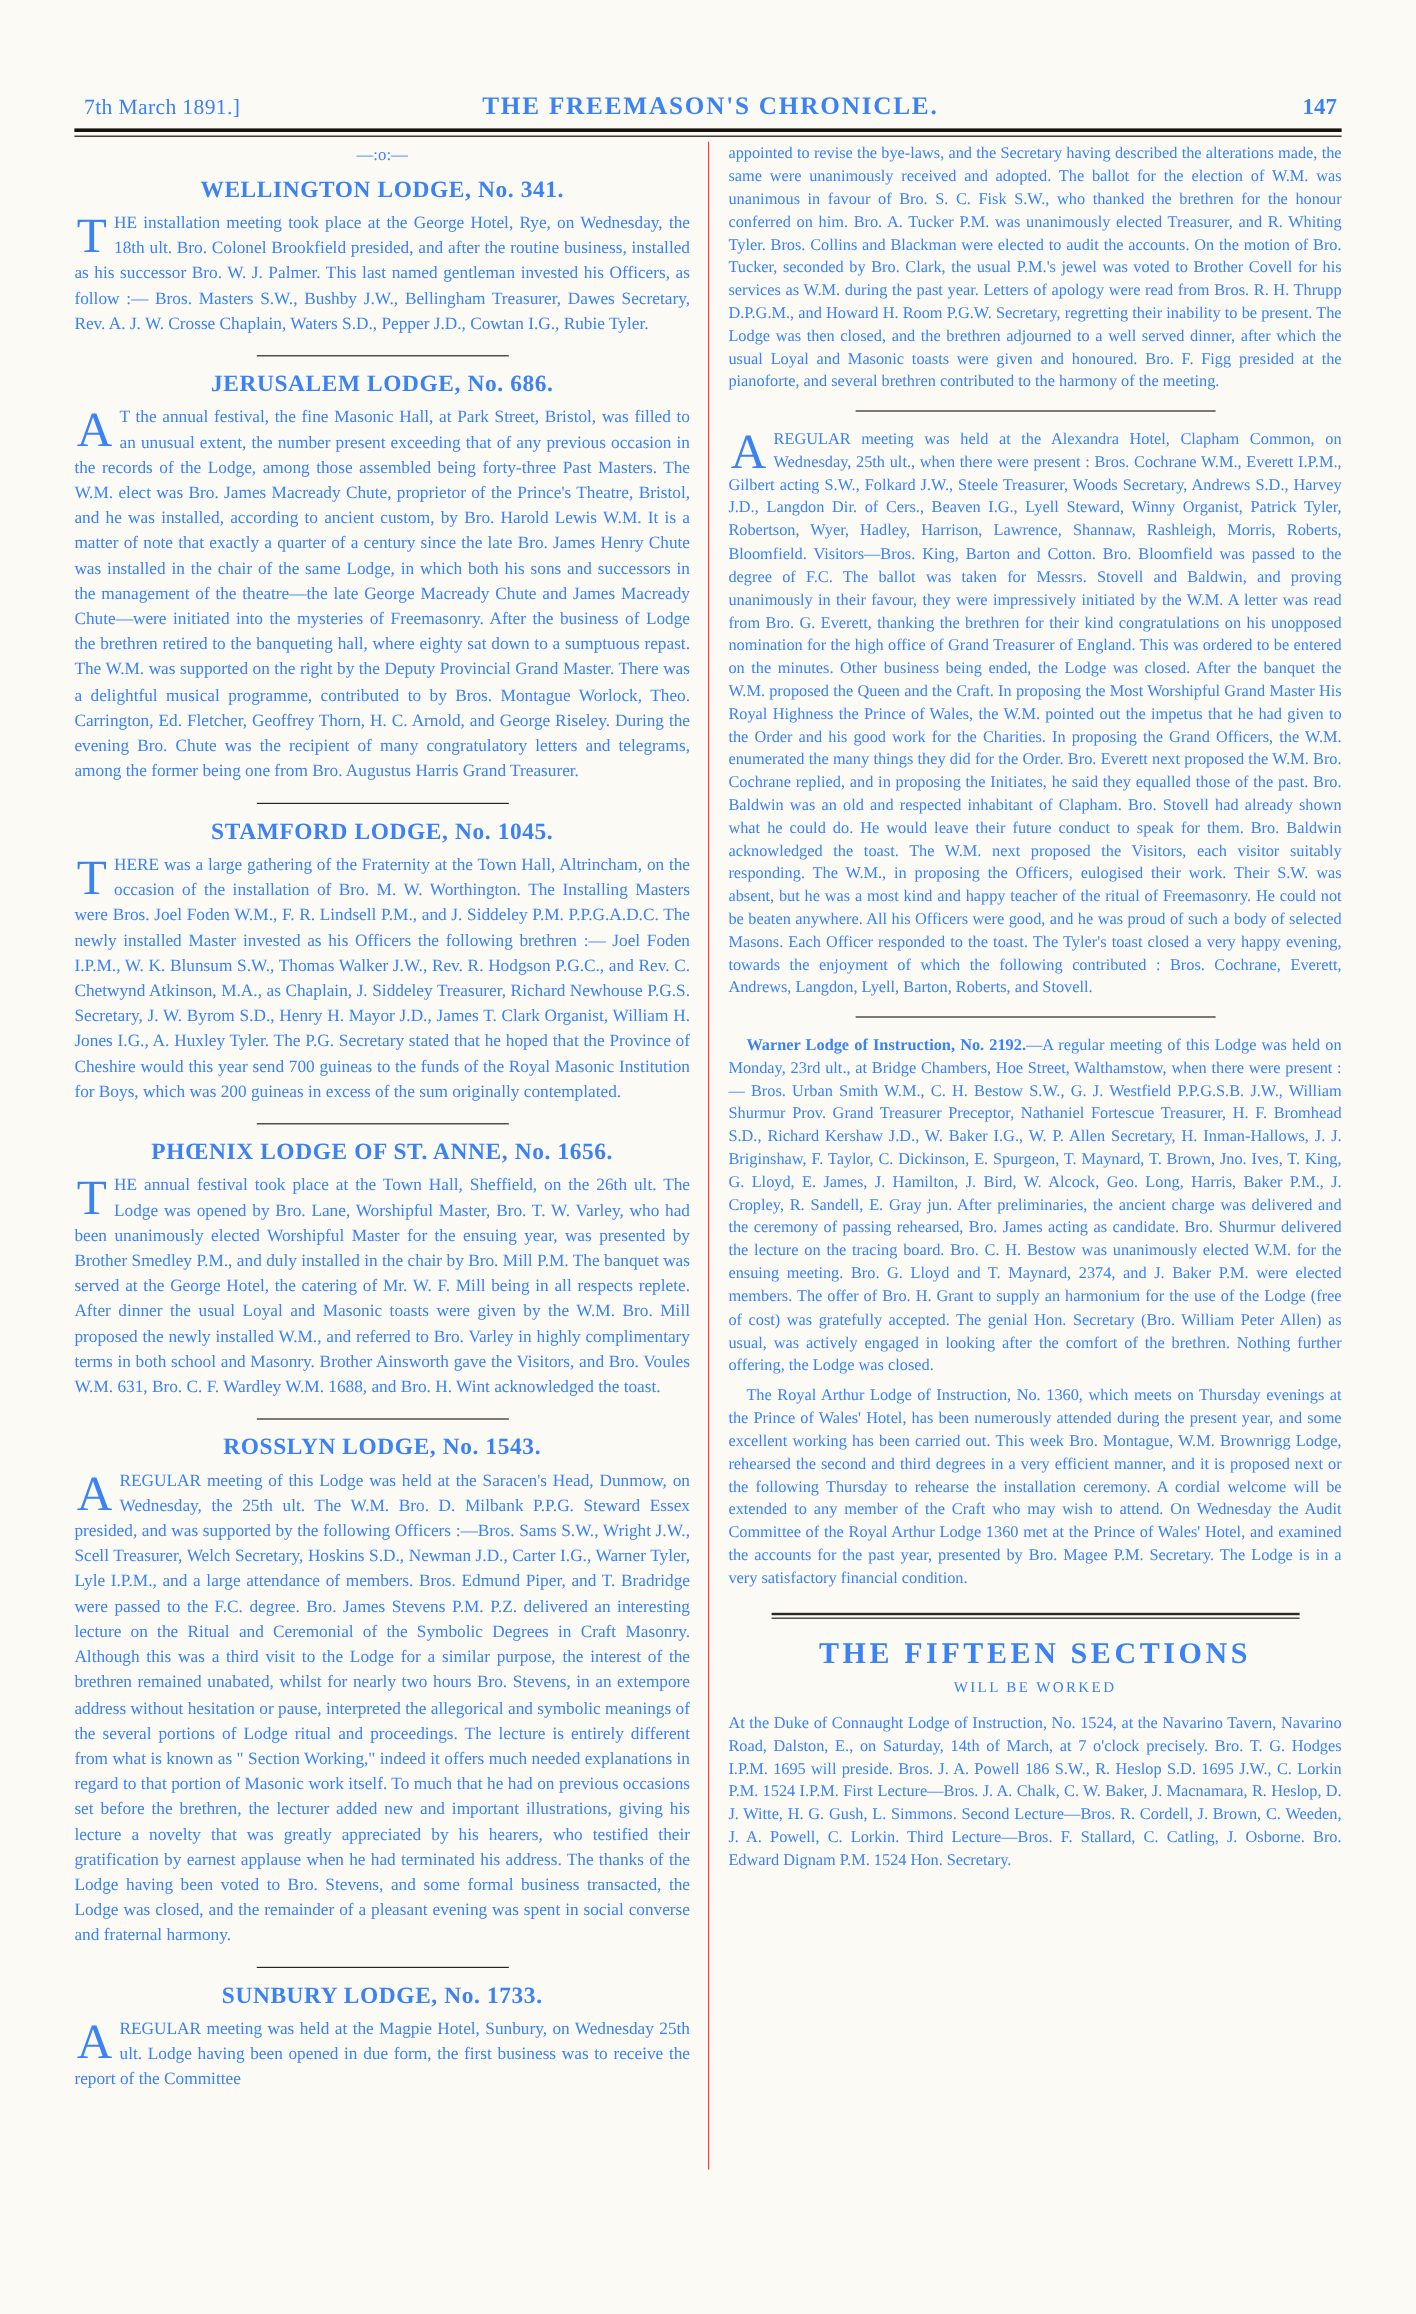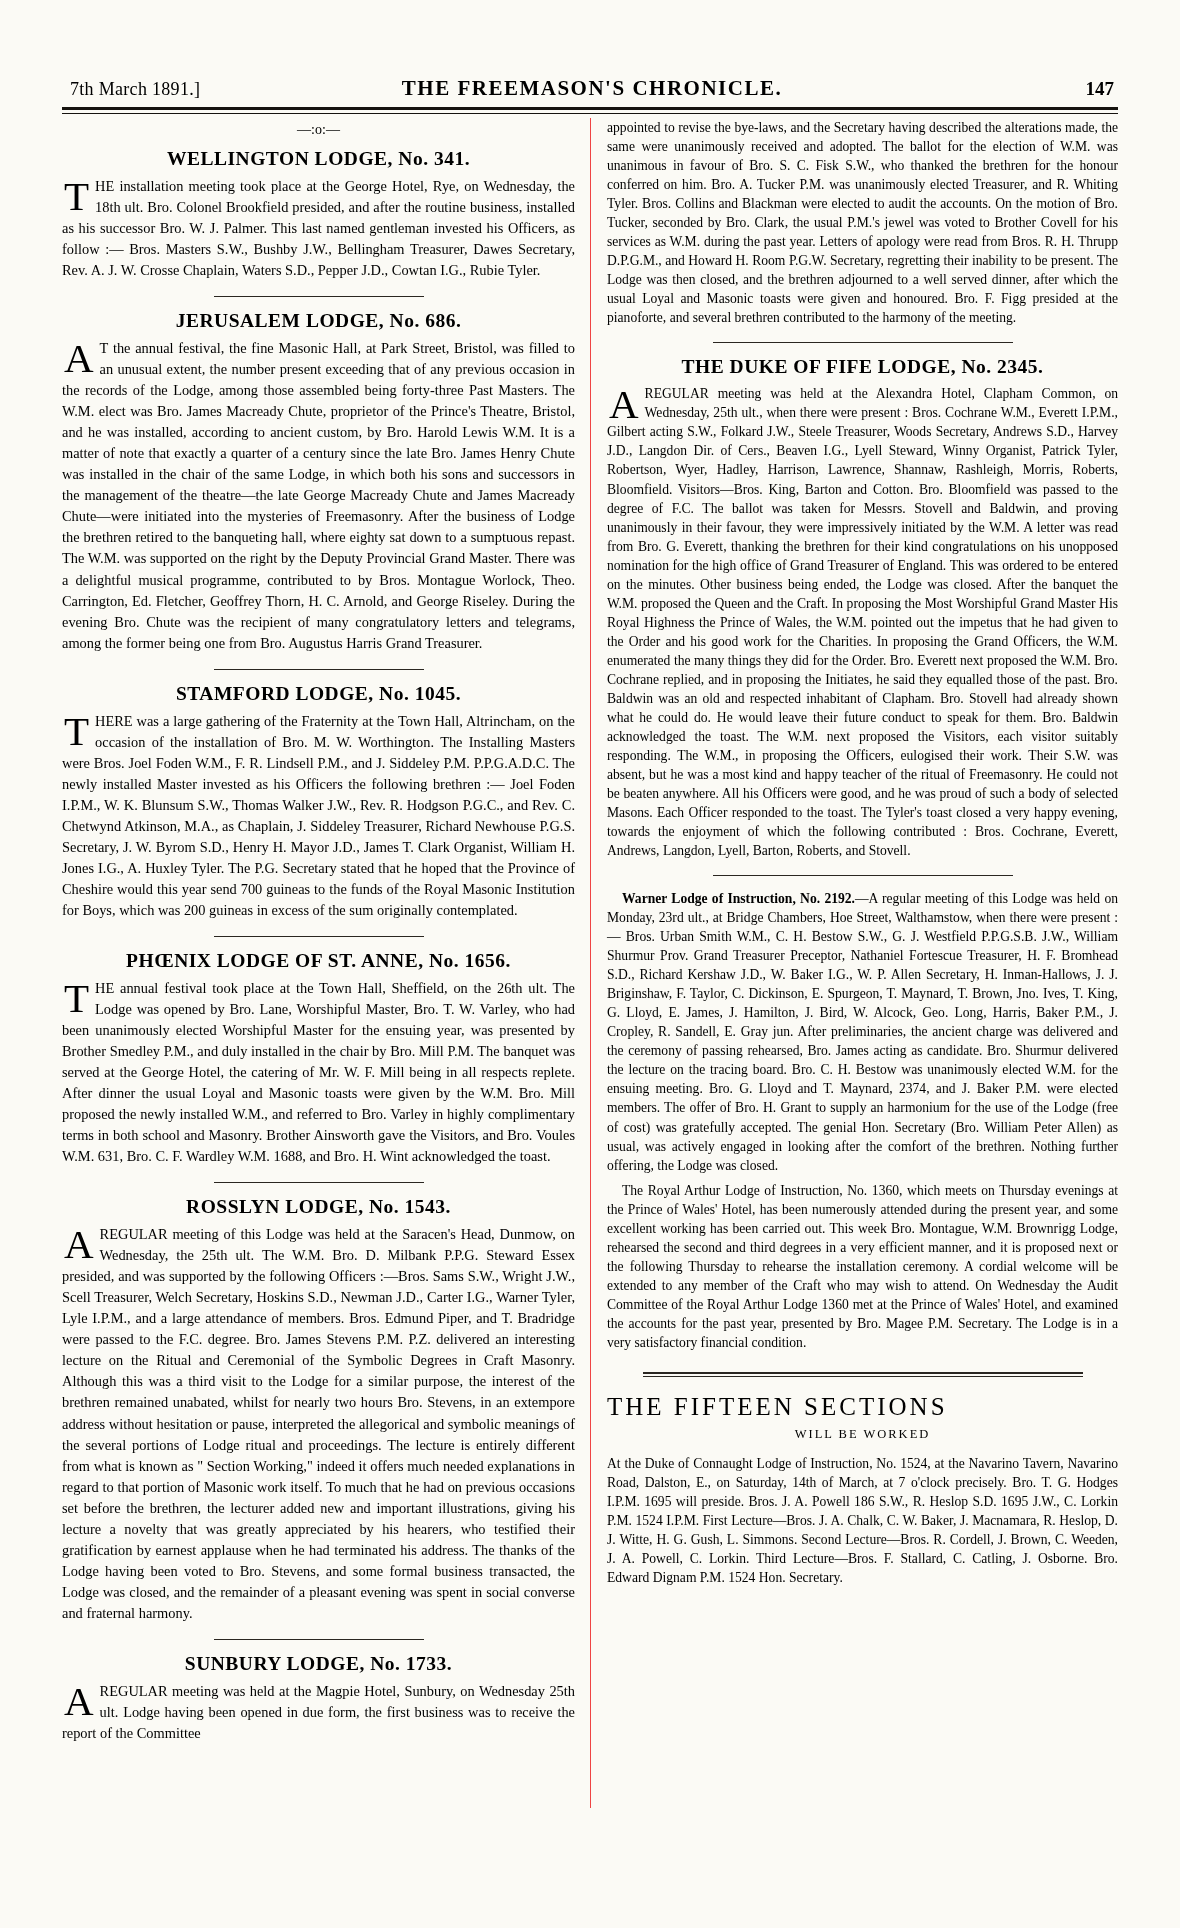--- a/index.html
+++ b/index.html
@@ -1,21 +1,21 @@
 <!DOCTYPE html>
 <html><head>
 <meta charset="utf-8">
 <style>
   html,body { margin:0; padding:0; background:#cfcdc6; }
   .page {
     position:relative;
     width:1180px; height:1928px;
     margin:0 auto;
     background:#fbfaf5;
-    color:#000000;
+    color:#3b82f6;
     font-family:"Liberation Serif", serif;
     overflow:hidden;
     box-sizing:border-box;
   }
   
   .header {
     display:grid;
     grid-template-columns:1fr auto 1fr;
     align-items:baseline;
     padding:76px 66px 6px 70px;
@@ -79,22 +79,23 @@
     font-size:41px;
     line-height:0.82;
     padding:4px 6px 0 2px;
     font-weight:normal;
   }
   .indent { text-indent:15px; }
   .lead-bold { font-weight:bold; }
   .section-block { margin-bottom:6px; }
 
   .fifteen-heading {
+    text-align:center;
     font-size:25px;
-    font-weight:normal;
+    font-weight:bold;
     letter-spacing:3px;
     margin:16px 0 6px 0;
   }
   .fifteen-sub {
     text-align:center;
     font-size:12.5px;
     letter-spacing:2px;
     margin:0 0 12px 0;
   }
 </style>
@@ -153,21 +154,20 @@
 
     </div>
 
     <div class="col col-right">
 
       <p class="body-text">appointed to revise the bye-laws, and the Secretary having described the alterations made, the same were unanimously received and adopted. The ballot for the election of W.M. was unanimous in favour of Bro. S. C. Fisk S.W., who thanked the brethren for the honour conferred on him. Bro. A. Tucker P.M. was unanimously elected Treasurer, and R. Whiting Tyler. Bros. Collins and Blackman were elected to audit the accounts. On the motion of Bro. Tucker, seconded by Bro. Clark, the usual P.M.'s jewel was voted to Brother Covell for his services as W.M. during the past year. Letters of apology were read from Bros. R. H. Thrupp D.P.G.M., and Howard H. Room P.G.W. Secretary, regretting their inability to be present. The Lodge was then closed, and the brethren adjourned to a well served dinner, after which the usual Loyal and Masonic toasts were given and honoured. Bro. F. Figg presided at the pianoforte, and several brethren contributed to the harmony of the meeting.</p>
 
       <hr class="rule rule-wide">
 
       <div class="section-block">
-        <h2 class="lodge-heading">THE DUKE OF FIFE LODGE, No. 2345.</h2>
         <p class="body-text"><span class="dropcap">A</span><span>REGULAR meeting was held at the Alexandra Hotel, Clapham Common, on Wednesday, 25th ult., when there were present : Bros. Cochrane W.M., Everett I.P.M., Gilbert acting S.W., Folkard J.W., Steele Treasurer, Woods Secretary, Andrews S.D., Harvey J.D., Langdon Dir. of Cers., Beaven I.G., Lyell Steward, Winny Organist, Patrick Tyler, Robertson, Wyer, Hadley, Harrison, Lawrence, Shannaw, Rashleigh, Morris, Roberts, Bloomfield. Visitors—Bros. King, Barton and Cotton. Bro. Bloomfield was passed to the degree of F.C. The ballot was taken for Messrs. Stovell and Baldwin, and proving unanimously in their favour, they were impressively initiated by the W.M. A letter was read from Bro. G. Everett, thanking the brethren for their kind congratulations on his unopposed nomination for the high office of Grand Treasurer of England. This was ordered to be entered on the minutes. Other business being ended, the Lodge was closed. After the banquet the W.M. proposed the Queen and the Craft. In proposing the Most Worshipful Grand Master His Royal Highness the Prince of Wales, the W.M. pointed out the impetus that he had given to the Order and his good work for the Charities. In proposing the Grand Officers, the W.M. enumerated the many things they did for the Order. Bro. Everett next proposed the W.M. Bro. Cochrane replied, and in proposing the Initiates, he said they equalled those of the past. Bro. Baldwin was an old and respected inhabitant of Clapham. Bro. Stovell had already shown what he could do. He would leave their future conduct to speak for them. Bro. Baldwin acknowledged the toast. The W.M. next proposed the Visitors, each visitor suitably responding. The W.M., in proposing the Officers, eulogised their work. Their S.W. was absent, but he was a most kind and happy teacher of the ritual of Freemasonry. He could not be beaten anywhere. All his Officers were good, and he was proud of such a body of selected Masons. Each Officer responded to the toast. The Tyler's toast closed a very happy evening, towards the enjoyment of which the following contributed : Bros. Cochrane, Everett, Andrews, Langdon, Lyell, Barton, Roberts, and Stovell.</span></p>
       </div>
 
       <hr class="rule rule-wide">
 
       <div class="section-block">
         <p class="body-text indent"><span class="lead-bold">Warner Lodge of Instruction, No. 2192.</span><span>—A regular meeting of this Lodge was held on Monday, 23rd ult., at Bridge Chambers, Hoe Street, Walthamstow, when there were present :— Bros. Urban Smith W.M., C. H. Bestow S.W., G. J. Westfield P.P.G.S.B. J.W., William Shurmur Prov. Grand Treasurer Preceptor, Nathaniel Fortescue Treasurer, H. F. Bromhead S.D., Richard Kershaw J.D., W. Baker I.G., W. P. Allen Secretary, H. Inman-Hallows, J. J. Briginshaw, F. Taylor, C. Dickinson, E. Spurgeon, T. Maynard, T. Brown, Jno. Ives, T. King, G. Lloyd, E. James, J. Hamilton, J. Bird, W. Alcock, Geo. Long, Harris, Baker P.M., J. Cropley, R. Sandell, E. Gray jun. After preliminaries, the ancient charge was delivered and the ceremony of passing rehearsed, Bro. James acting as candidate. Bro. Shurmur delivered the lecture on the tracing board. Bro. C. H. Bestow was unanimously elected W.M. for the ensuing meeting. Bro. G. Lloyd and T. Maynard, 2374, and J. Baker P.M. were elected members. The offer of Bro. H. Grant to supply an harmonium for the use of the Lodge (free of cost) was gratefully accepted. The genial Hon. Secretary (Bro. William Peter Allen) as usual, was actively engaged in looking after the comfort of the brethren. Nothing further offering, the Lodge was closed.</span></p>
       </div>
 
       <div class="section-block">

